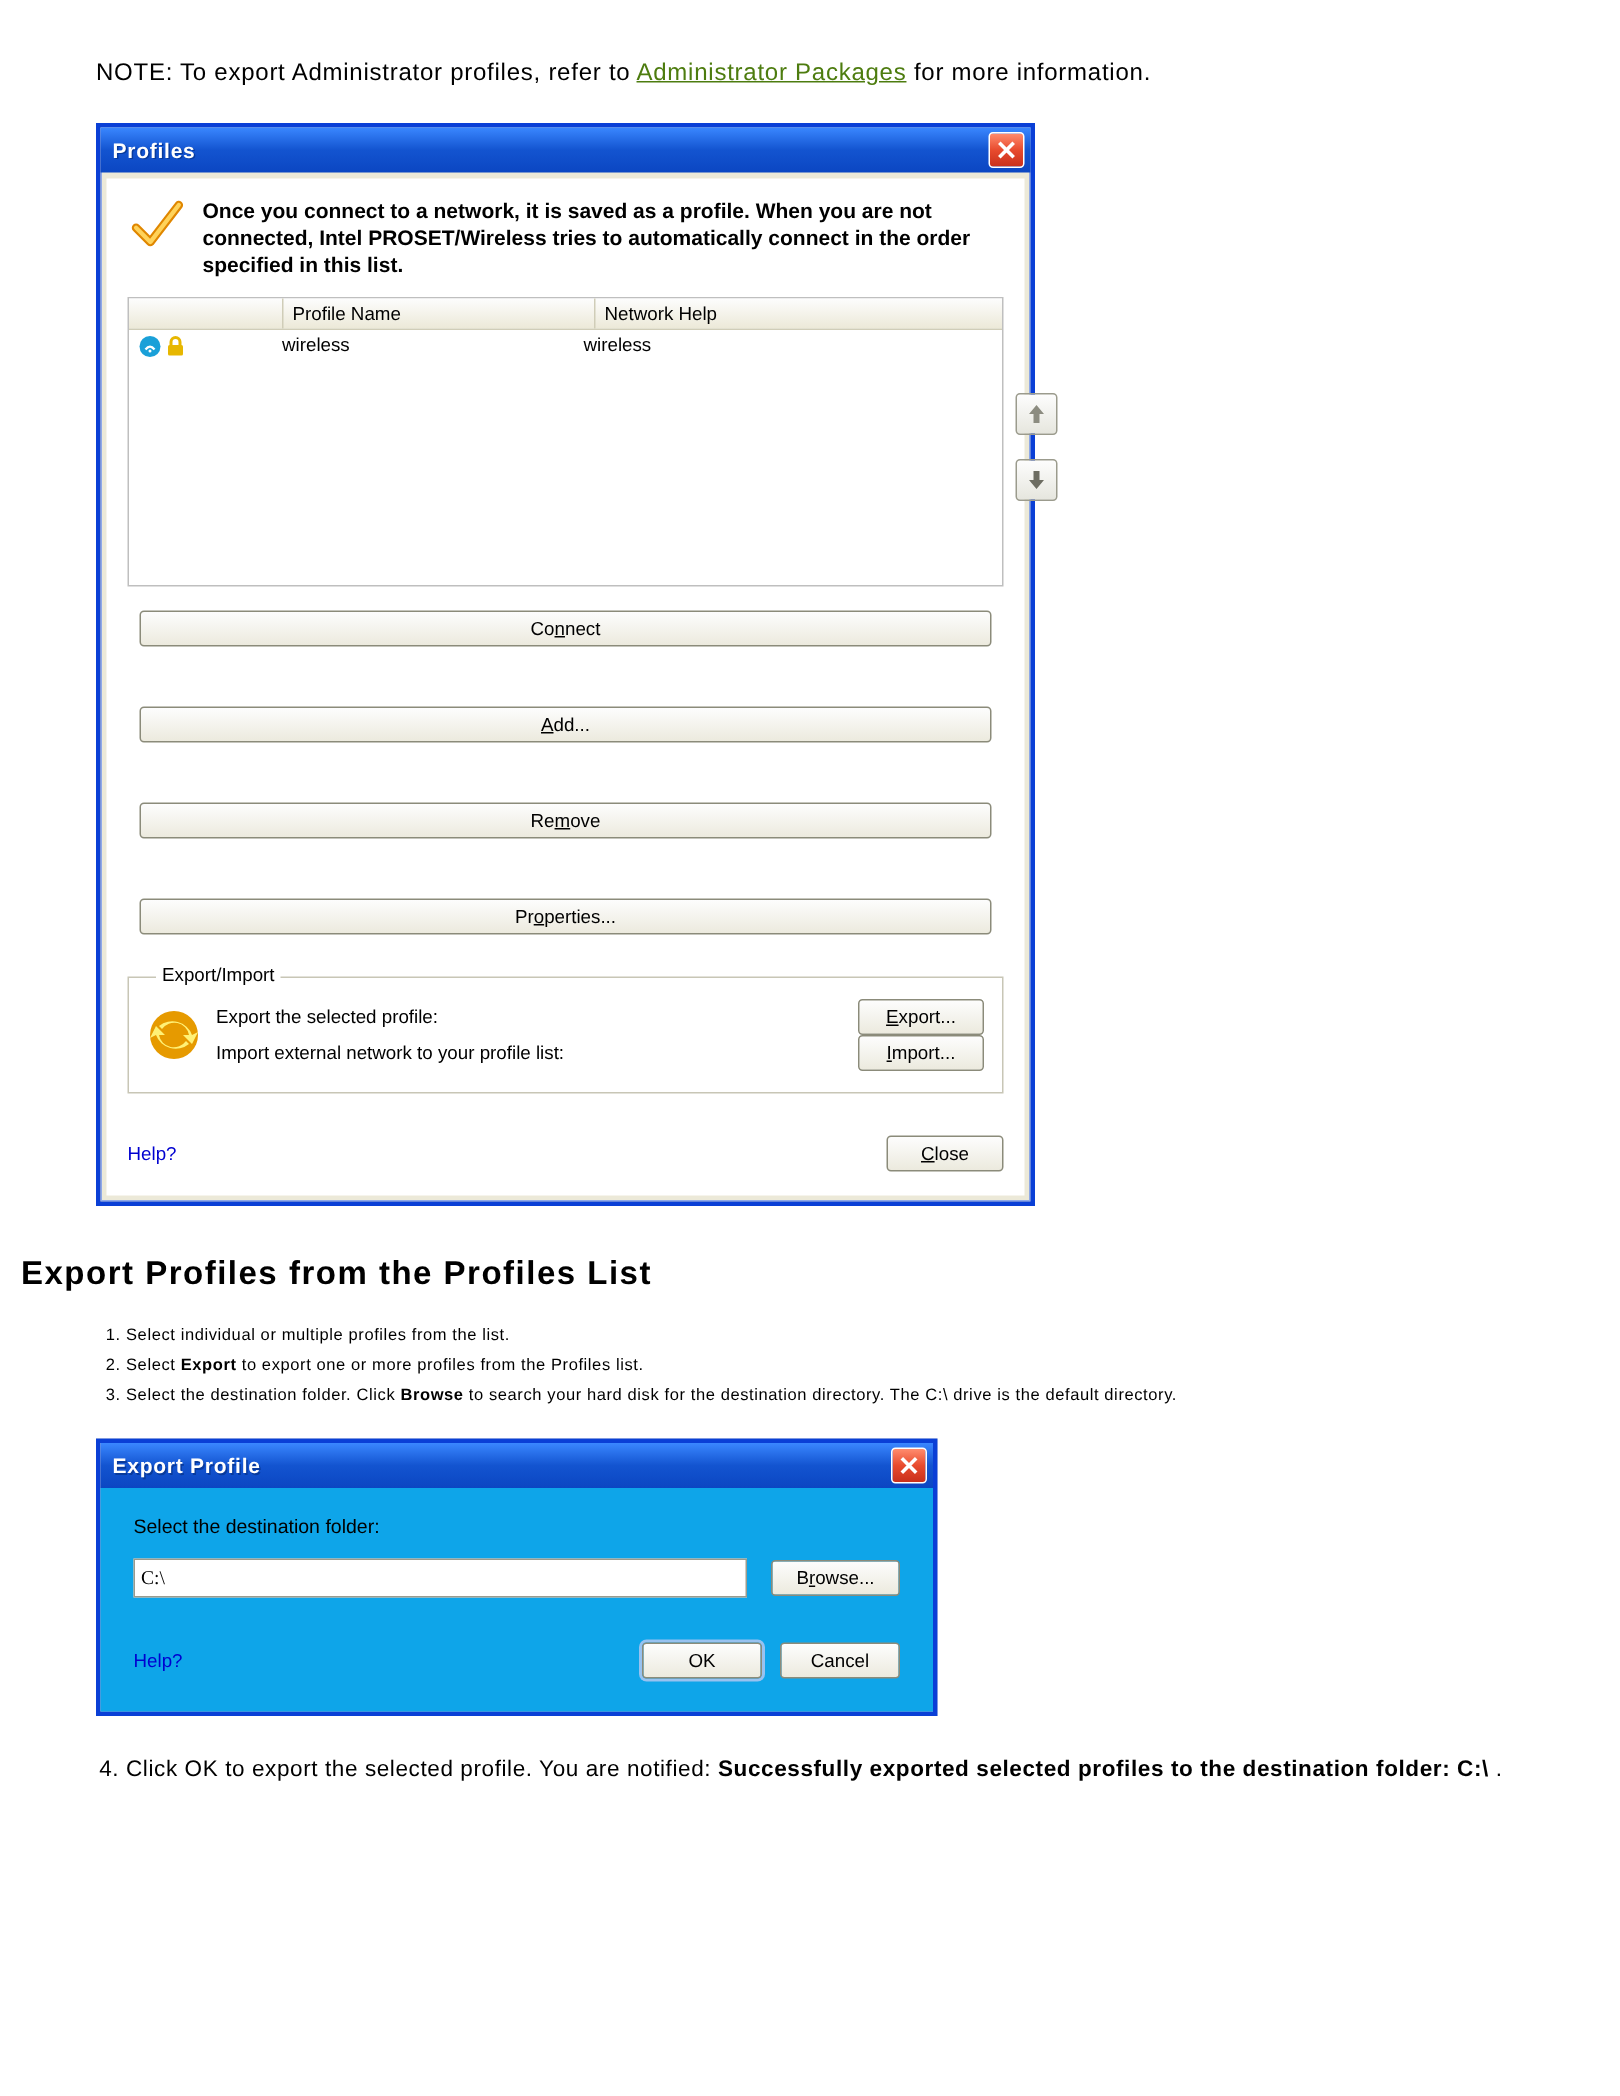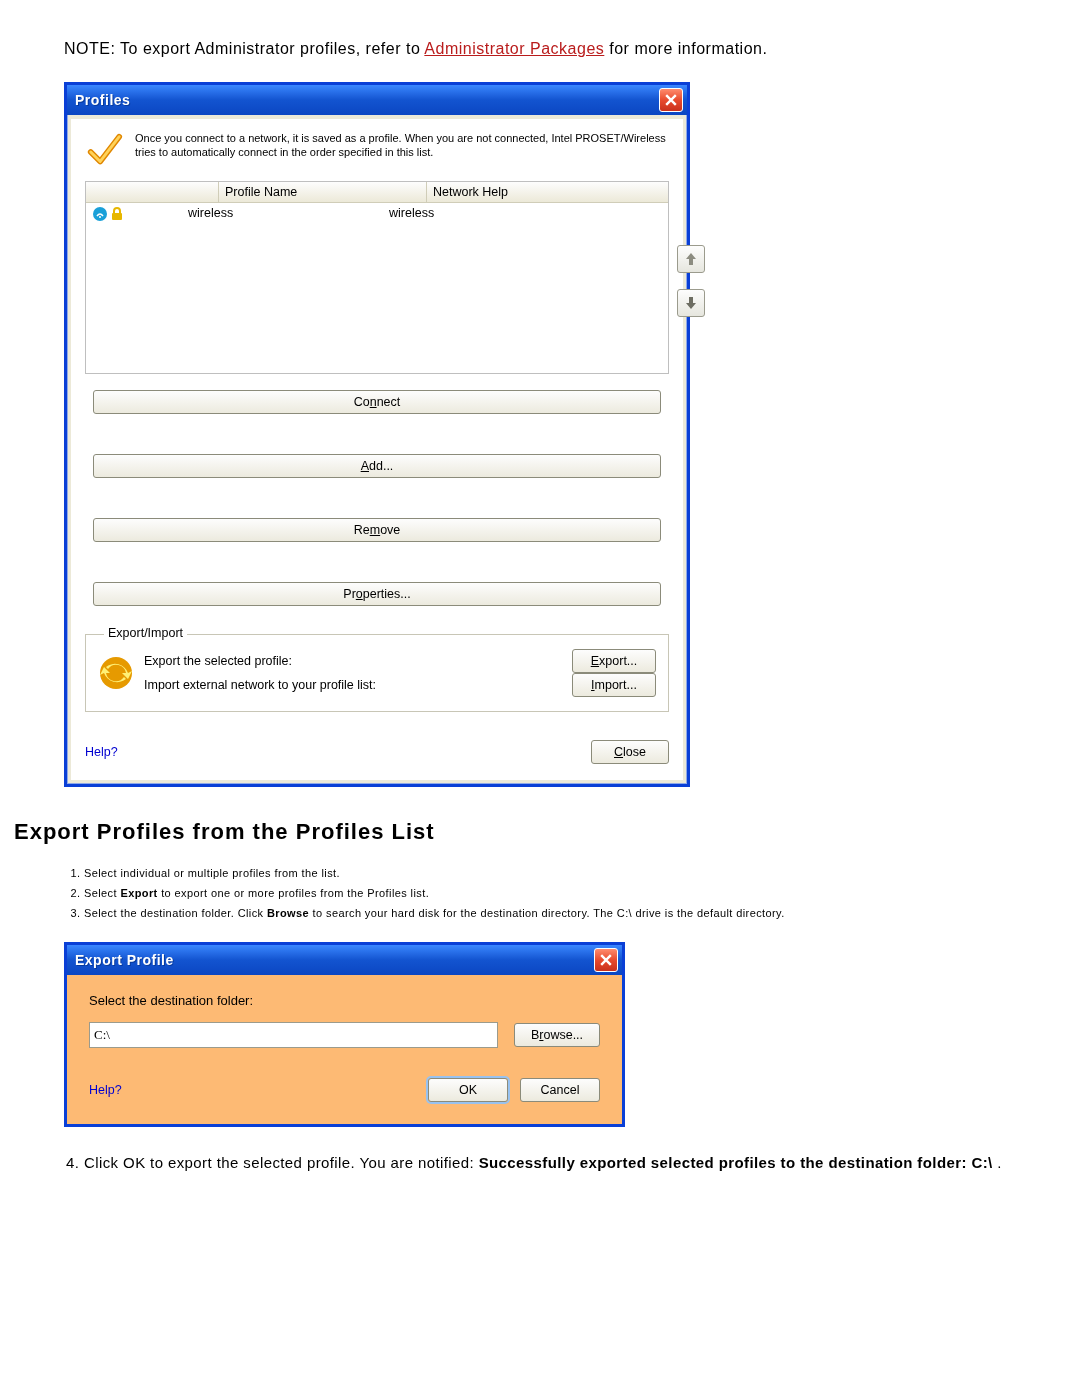--- a/index.html
+++ b/index.html
@@ -14,21 +14,21 @@
   .page {
     padding: 40px 14px 40px 14px;
   }
   .note-line {
     font-size: 16px;
     letter-spacing: 0.5px;
     margin-bottom: 24px;
     margin-left: 50px;
   }
   .note-link {
-    color: #b91c1c;
+    color: #4d7c0f;
     text-decoration: underline;
   }
 
   
   .xp-dialog {
     border: 3px solid #0a3fd6;
     background: #ece9d8;
     font-family: Tahoma, Arial, sans-serif;
     font-size: 13px;
     box-shadow: 0 0 0 1px #8fa9e8 inset;
@@ -66,50 +66,50 @@
     font-size: 16px;
     cursor: pointer;
   }
 
   .dialog-body {
     background: #fff;
     margin: 4px;
     padding: 12px 14px 16px 14px;
   }
   .dialog-body-gray {
-    background: #fdba74;
+    background: #0ea5e9;
     margin: 0;
     padding: 18px 22px 22px 22px;
   }
 
   .intro-row {
     display: flex;
     gap: 12px;
     margin-bottom: 12px;
   }
   .check-icon {
     width: 38px; height: 38px;
     flex-shrink: 0;
     display:flex; align-items:center; justify-content:center;
   }
   .intro-text {
-    font-size: 11px;
+    font-size: 14px;
     line-height: 1.3;
+    font-weight: bold;
   }
 
   .profile-list {
     border: 1px solid #bfbfbf;
     background: #fff;
     font-size: 12.5px;
   }
   .list-header {
     display: flex;
     background: linear-gradient(to bottom, #fdfdfd, #ece9d8);
     border-bottom: 1px solid #d0cdb8;
-    padding-left: 30px;
   }
   .hc-icons { width: 90px; border-right:1px solid #d0cdb8; padding:3px 6px; }
   .hc-name { width: 195px; border-right:1px solid #d0cdb8; padding:3px 6px; }
   .hc-net { flex:1; padding:3px 6px; }
 
   .list-body {
     height: 170px;
     background: #fff;
   }
   .list-row {

